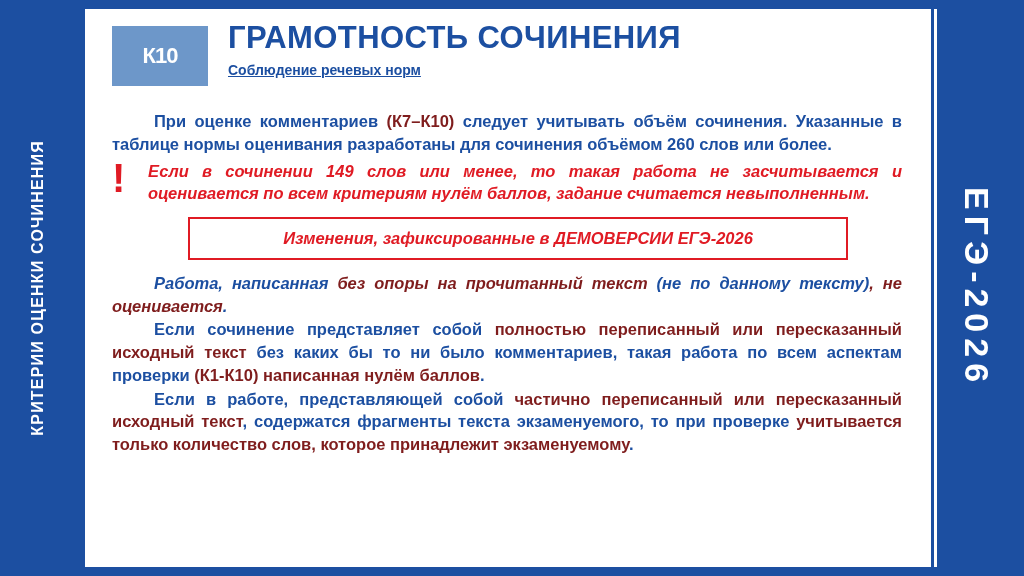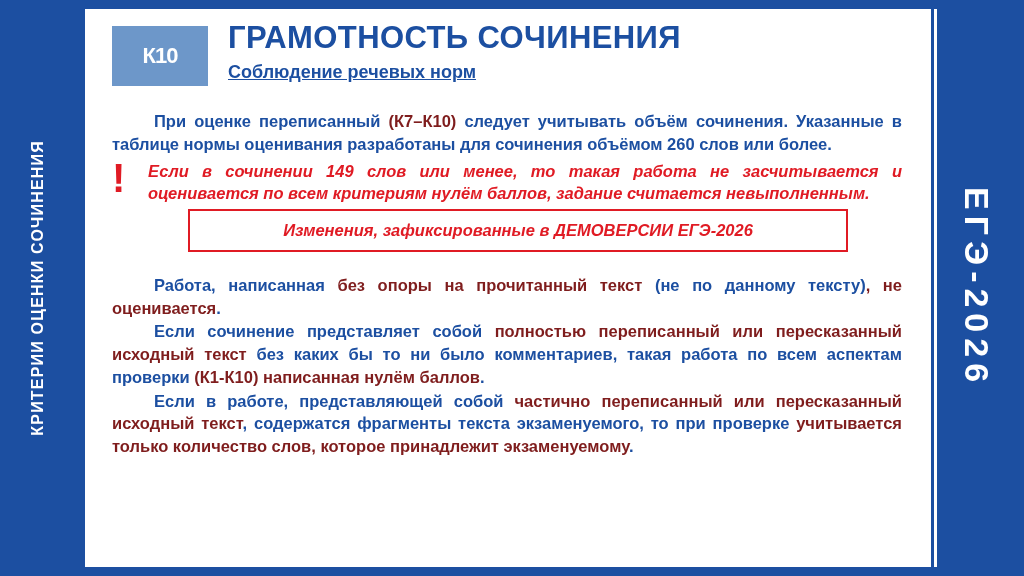--- a/index.html
+++ b/index.html
@@ -150,21 +150,21 @@
     font-weight: bold;
     letter-spacing: 0.4px;
     font-family: "Liberation Sans", sans-serif;
     text-align: center;
   }
   .subtitle {
     position: absolute;
     left: 132px;
     top: 48px;
     color: #1c4fa1;
-    font-size: 18px;
+    font-size: 14px;
     font-weight: bold;
     text-decoration: underline;
     font-family: "Liberation Sans", sans-serif;
   }
   
   .body-text {
     position: absolute;
     left: 16px;
     top: 96px;
     width: 790px;
@@ -202,37 +202,38 @@
     line-height: 1;
     font-family: "Liberation Sans", sans-serif;
   }
   .warn-text {
     color: #e01b24;
     text-align: justify;
     text-indent: 42px;
   }
   
   .note-box {
-    margin: 4px 0 10px 76px;
+    margin: 12px 0 10px 76px;
     width: 660px;
     border: 2px solid #e01b24;
     padding: 8px 14px;
     box-sizing: border-box;
   }
   .note-box span {
     display: block;
     color: #e01b24;
     font-style: italic;
     font-weight: bold;
     font-size: 16.5px;
     text-align: center;
     font-family: "Liberation Sans", sans-serif;
   }
   .tail {
-    margin-top: 22px;
+    margin-top: 12px;
+    font-style: italic;
   }
 </style>
 </head>
 <body>
 
 <div class="slide">
 
   <div class="frame-top"></div>
   <div class="frame-bottom"></div>
   <div class="frame-left"></div>
@@ -256,21 +257,21 @@
       <div class="badge">
         <span>К10</span>
       </div>
       <div class="title">ГРАМОТНОСТЬ СОЧИНЕНИЯ</div>
       <div class="subtitle">Соблюдение речевых норм</div>
     </div>
 
     <div class="body-text">
 
       <p class="para">
-        <span>При оценке переписанный </span><span class="red">(К7–К10)</span><span> следует учитывать объём сочинения. Указанные в таблице нормы оценивания разработаны для сочинения объёмом 260 слов или более.</span>
+        <span>При оценке комментариев </span><span class="red">(К7–К10)</span><span> следует учитывать объём сочинения. Указанные в таблице нормы оценивания разработаны для сочинения объёмом 260 слов или более.</span>
       </p>
 
       <div class="warn-block">
         <div class="bang">!</div>
         <p class="para noind warn-text">Если в сочинении 149 слов или менее, то такая работа не засчитывается и оценивается по всем критериям нулём баллов, задание считается невыполненным.</p>
       </div>
 
       <div class="note-box">
         <span>Изменения, зафиксированные в ДЕМОВЕРСИИ ЕГЭ-2026</span>
       </div>

